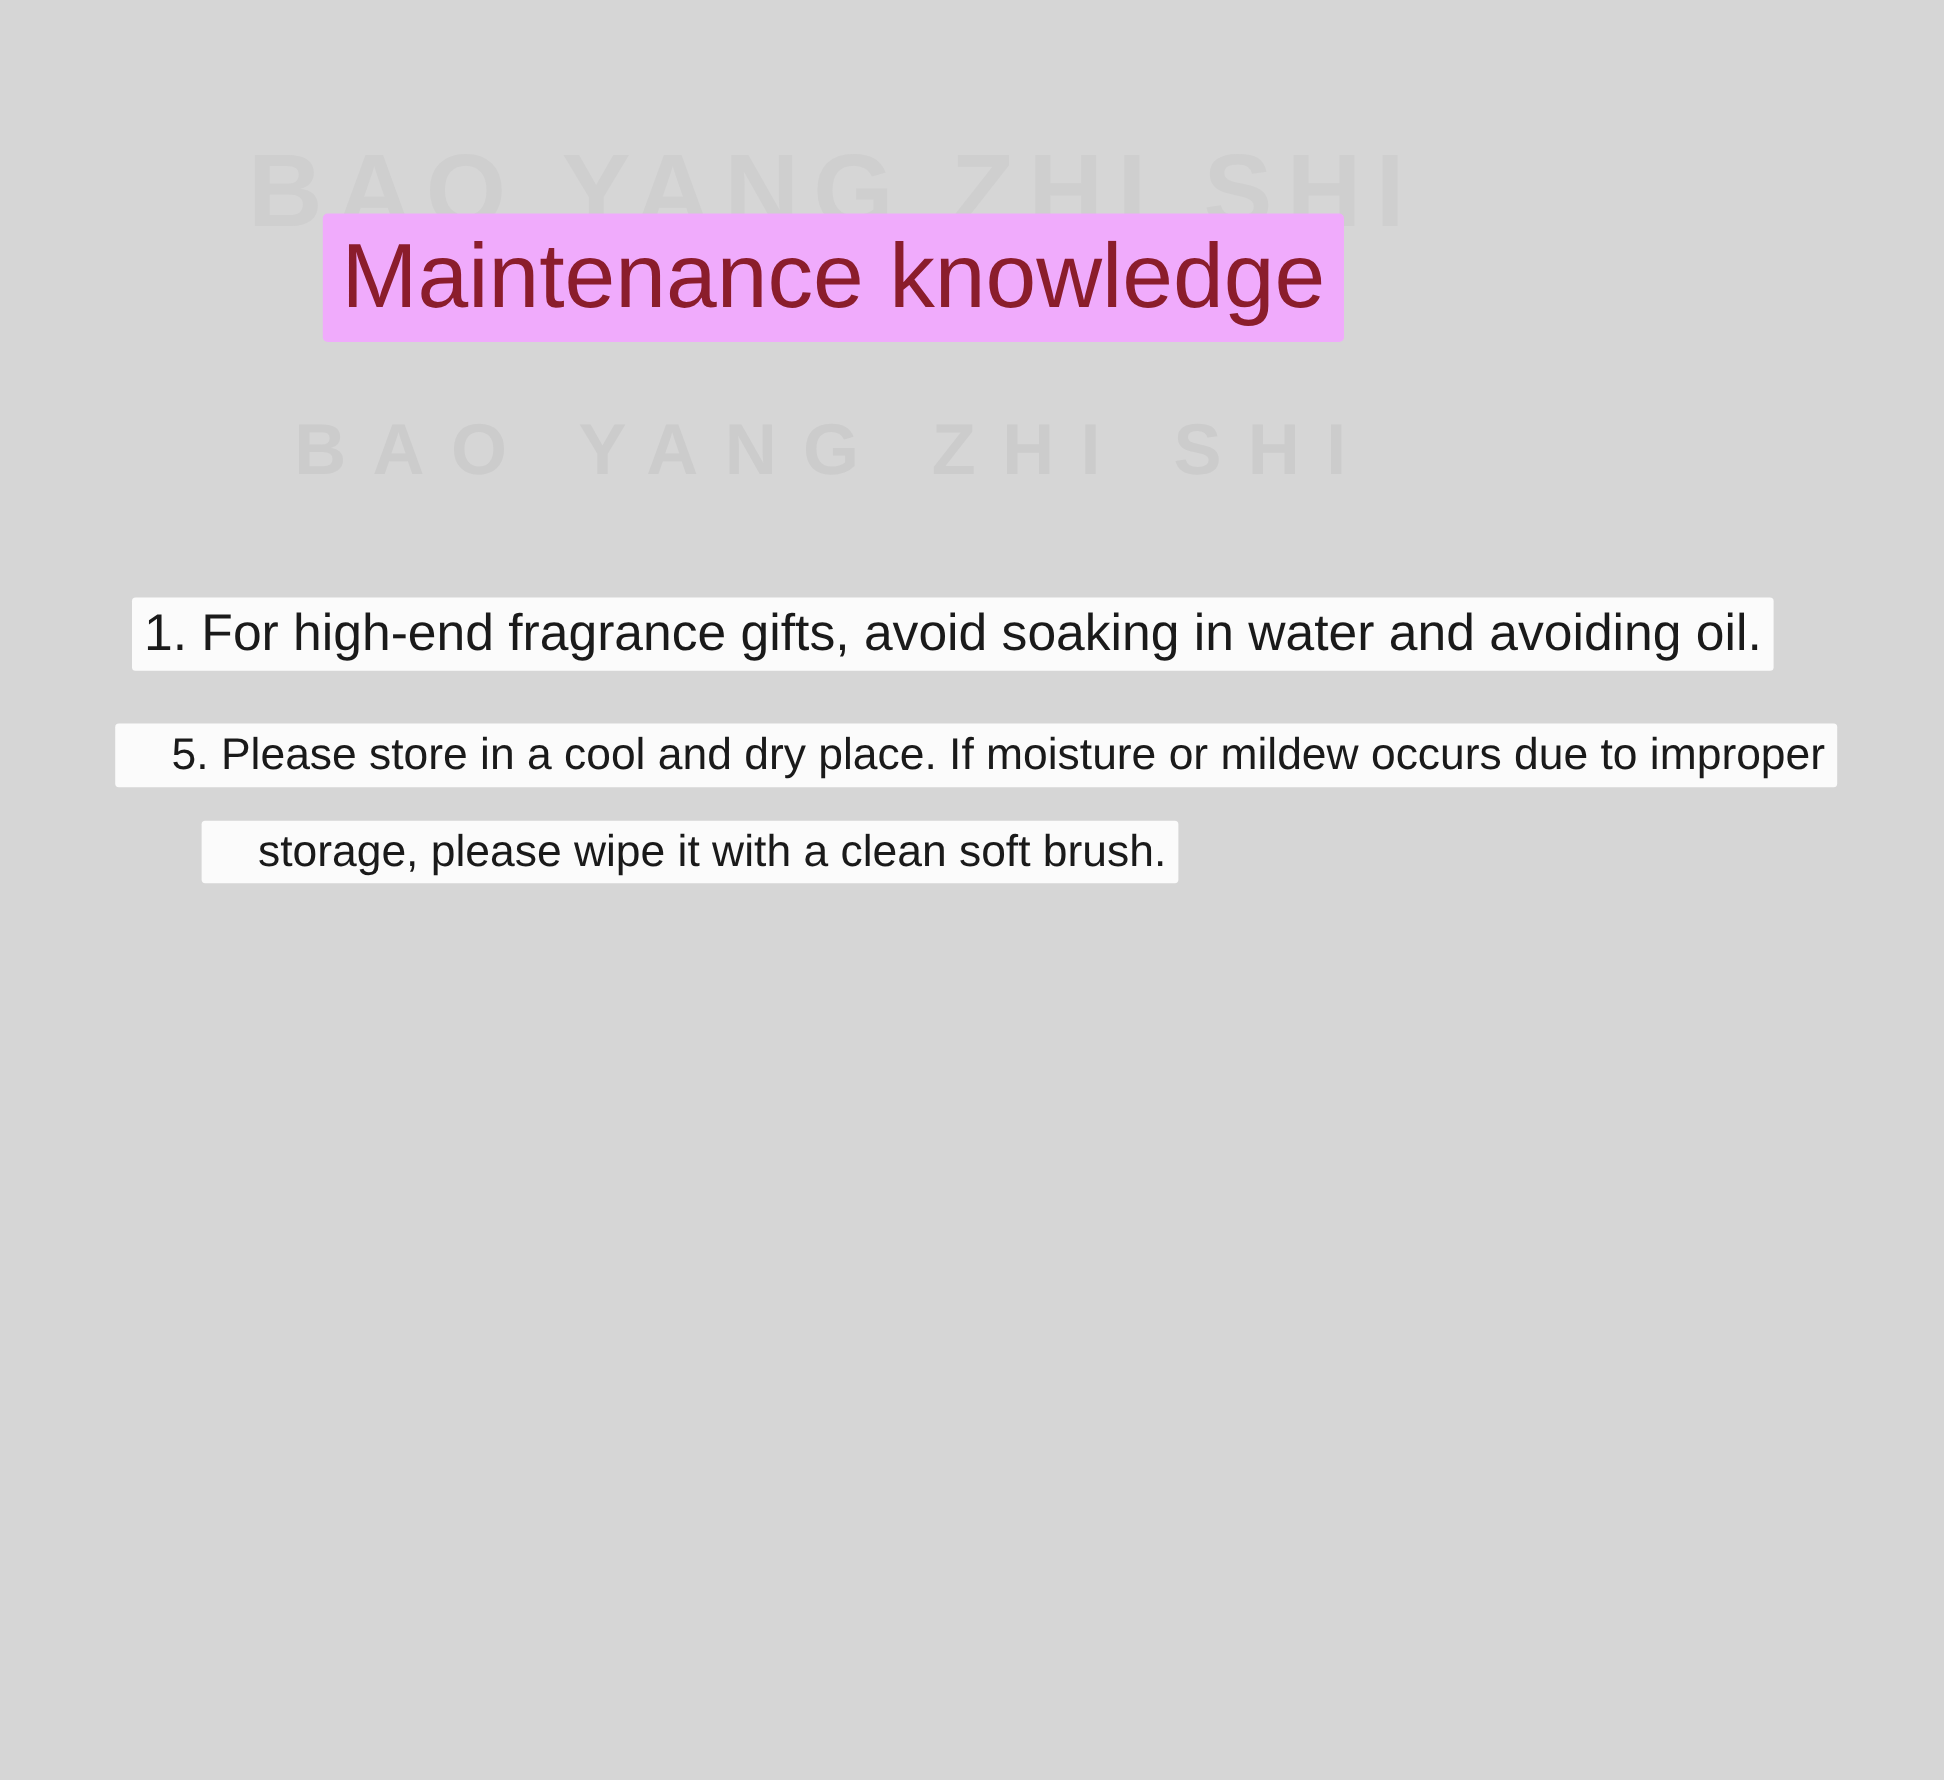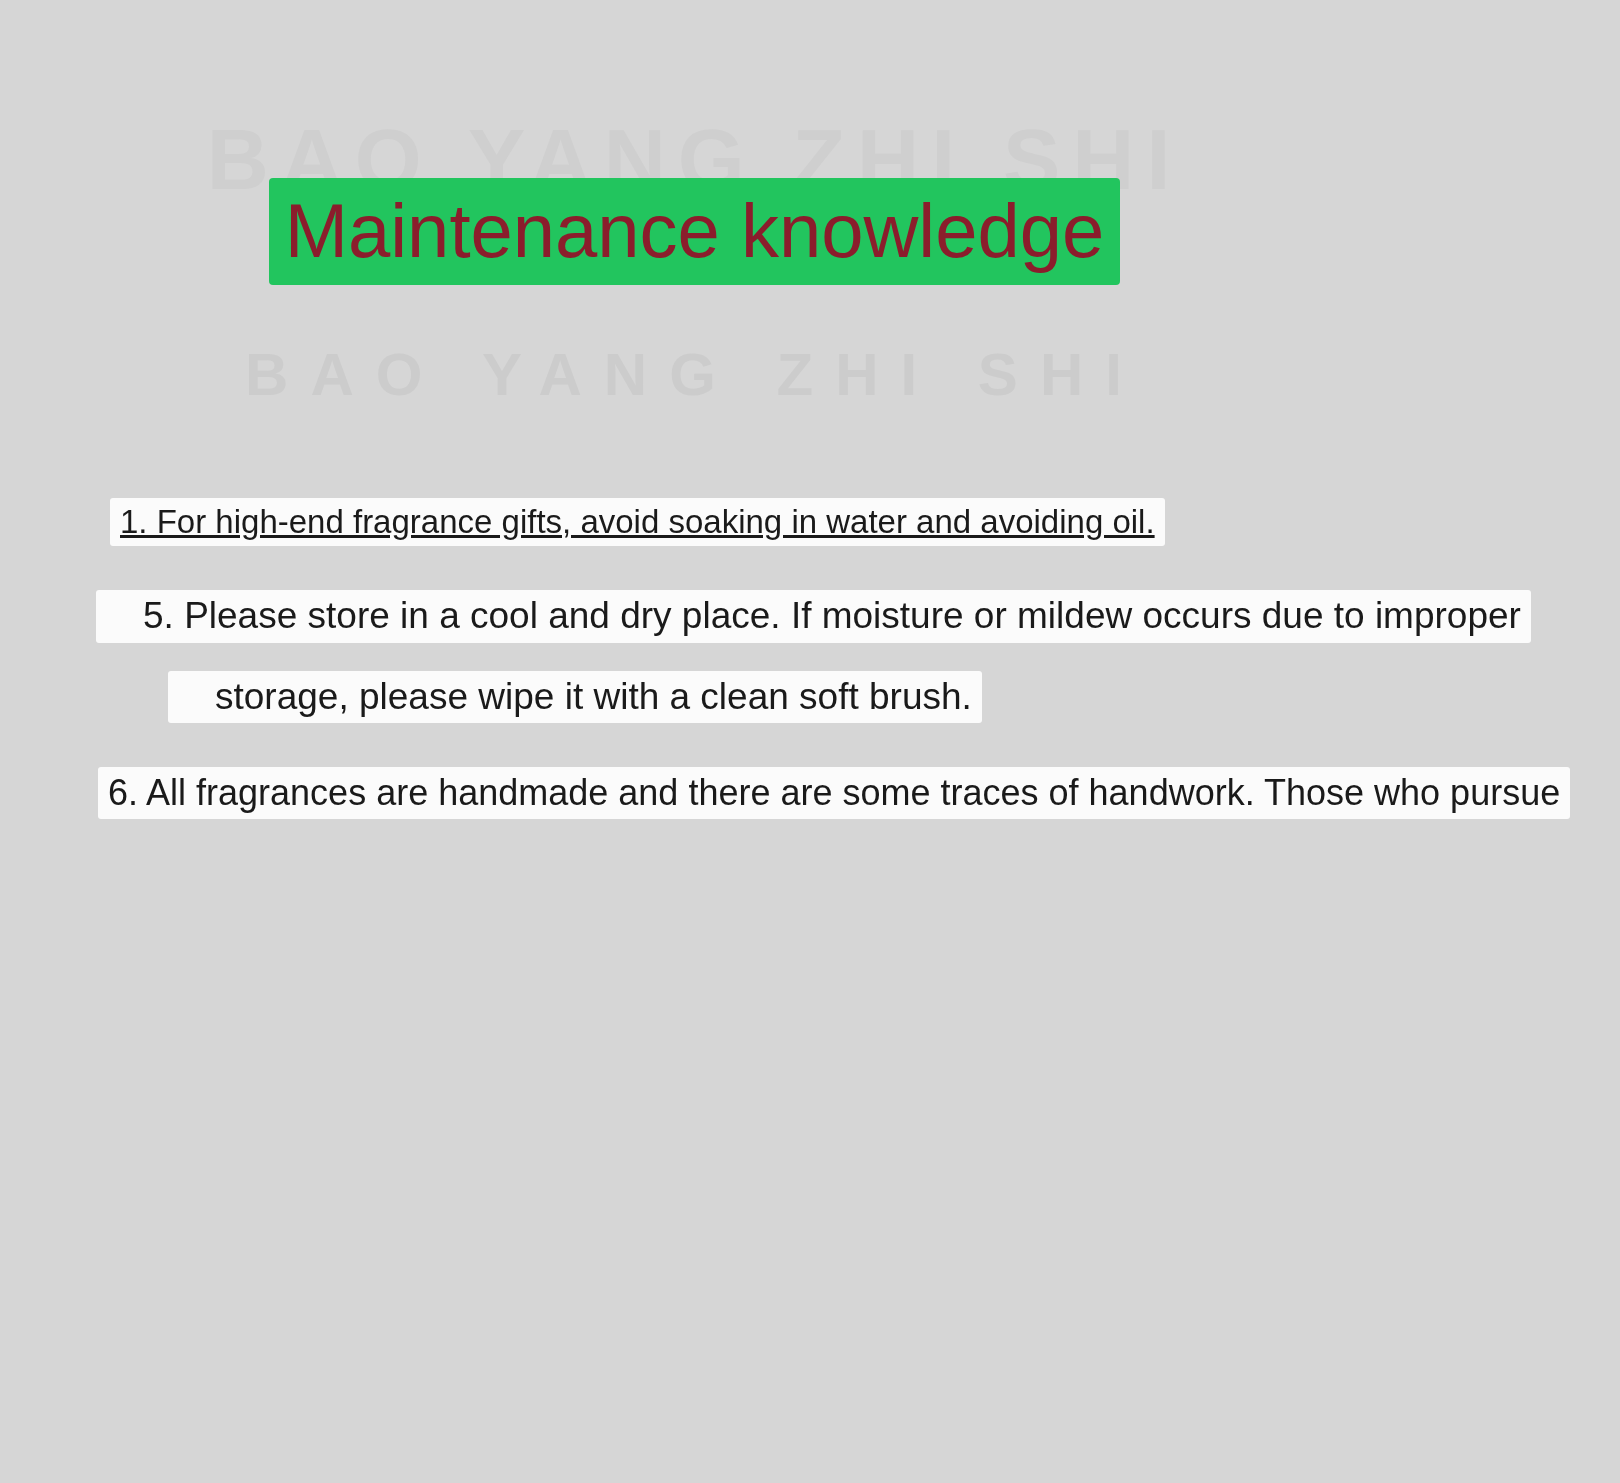--- a/index.html
+++ b/index.html
@@ -52,21 +52,21 @@
 
   .title-wrap {
     position: absolute;
     top: 178px;
     left: 0;
     width: 100%;
     text-align: center;
   }
   .title {
     display: inline-block;
-    background: #22c55e;
+    background: #f0abfc;
     color: #8b1d2c;
     font-size: 76px;
     line-height: 1.35;
     padding: 2px 16px;
     border-radius: 4px;
     white-space: nowrap;
   }
 
   .items {
     position: absolute;
@@ -82,21 +82,21 @@
     display: inline-block;
     background: #fbfbfb;
     color: #1a1a1a;
     border-radius: 3px;
     padding: 3px 10px;
     white-space: nowrap;
   }
 
   
   .item-1 { margin-left: 110px; }
-  .item-1 .item-line { font-size: 33px; line-height: 1.28; text-decoration: underline; }
+  .item-1 .item-line { font-size: 43px; line-height: 1.28; }
 
   .item-2 { margin-left: 104px; margin-top: 40px; }
   .item-2 .item-line { font-size: 32px; line-height: 1.28; }
 
   .item-3 { margin-left: 104px; margin-top: 40px; }
   .item-3 .item-line { font-size: 27px; line-height: 1.3; }
 
   .item-4 { margin-left: 98px; margin-top: 42px; }
   .item-4 .item-line { font-size: 31px; line-height: 1.28; }
 
@@ -130,17 +130,16 @@
 
 
 
 
     <div class="item item-5">
       <div><span class="item-line">5. Please store in a cool and dry place. If moisture or mildew occurs due to improper</span></div>
       <div class="cont"><span class="item-line">storage, please wipe it with a clean soft brush.</span></div>
     </div>
 
     <div class="item item-6">
-      <div><span class="item-line">6. All fragrances are handmade and there are some traces of handwork. Those who pursue</span></div>
     </div>
 
   </div>
 </div>
 
 </body></html>

